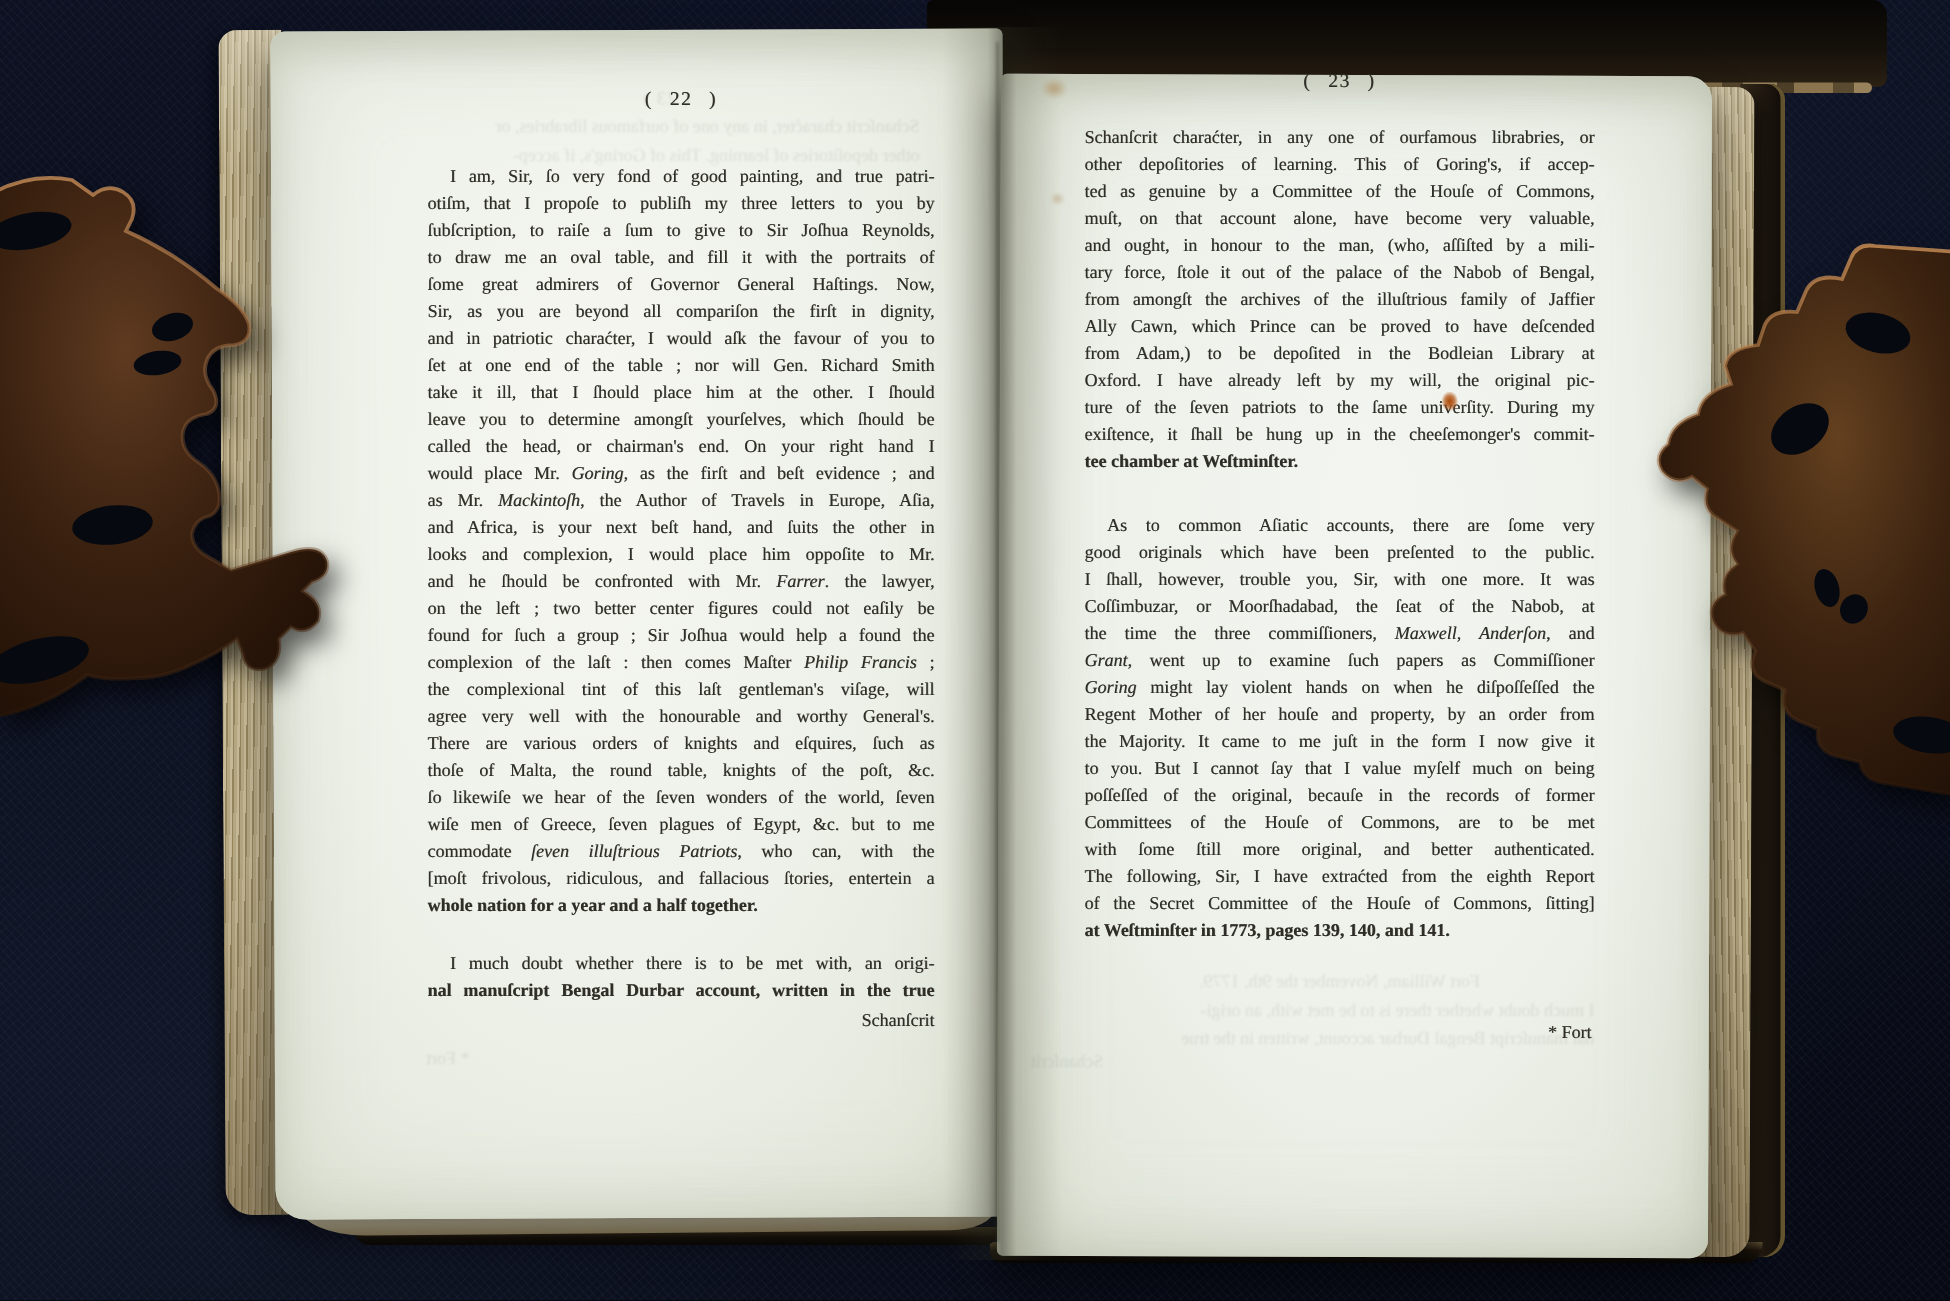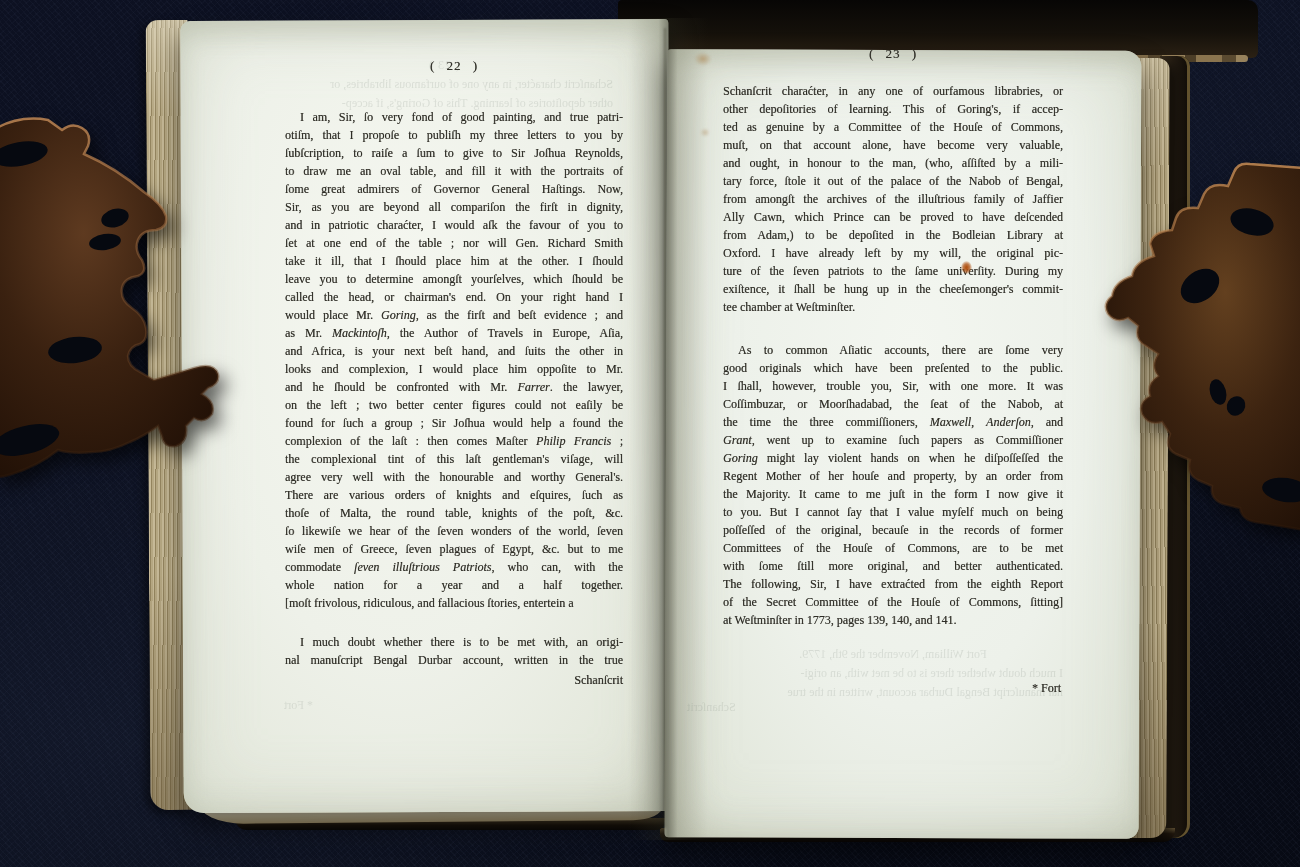--- a/index.html
+++ b/index.html
@@ -76,21 +76,21 @@
   .pagenum{text-align:center;font-size:13px;word-spacing:7px;letter-spacing:1px;height:22px;}
   .col.right .pagenum{height:20px;}
   .para{margin:0;}
   .col.left .para.p1{margin-top:28px;}
   .col.left .para.p2{margin-top:21px;}
   .col.right .para.p1{margin-top:16px;}
   .col.right .para.p2{margin-top:25px;}
   .tline{white-space:nowrap;text-align:justify;text-align-last:justify;line-height:18px;height:18px;overflow:visible;}
   .para .tline:first-child{text-indent:15px;}
   .para.no-indent .tline:first-child{text-indent:0;}
-  .para .tline:last-child{text-align-last:left;}
+  .para .tline:last-child{text-align-last:left;font-weight:bold;}
   .col.left .para.p2 .tline:last-child{text-align-last:justify;}
   .catchword{text-align:right;line-height:18px;}
   .col.left .catchword{margin-top:2px;}
   .col.right .catchword{margin-top:50px;padding-right:2px;}
   
   .ghost{position:absolute;z-index:4;transform:scaleX(-1);color:#5b675d;opacity:.15;
     filter:blur(.6px);font-size:12px;pointer-events:none;}
   .ghost .tline{text-align:left;text-align-last:left;line-height:19px;height:19px;}
   .ghost.lt{left:275px;top:56px;width:338px;}
   .ghost.lt .tline:first-child{text-align:center;text-align-last:center;letter-spacing:1px;}
@@ -163,22 +163,22 @@
         <div class="tline">on the left ;  two better center figures could not eaſily be</div>
         <div class="tline">found for ſuch a group ;  Sir Joſhua would help a found the</div>
         <div class="tline">complexion of the laſt :  then comes Maſter <i>Philip Francis</i> ;</div>
         <div class="tline">the complexional tint of this laſt gentleman's viſage, will</div>
         <div class="tline">agree very well with the honourable and worthy General's.</div>
         <div class="tline">There are various orders of knights and eſquires, ſuch as</div>
         <div class="tline">thoſe of Malta, the round table, knights of the poſt, &amp;c.</div>
         <div class="tline">ſo likewiſe we hear of the ſeven wonders of the world, ſeven</div>
         <div class="tline">wiſe men of Greece, ſeven plagues of Egypt, &amp;c. but to me</div>
         <div class="tline">commodate <i>ſeven illuſtrious Patriots</i>, who can, with the</div>
+        <div class="tline">[moſt frivolous, ridiculous, and fallacious ſtories, entertein a</div>
         <div class="tline">whole nation for a year and a half together.</div>
-        <div class="tline">[moſt frivolous, ridiculous, and fallacious ſtories, entertein a</div>
       </div>
     <div class="para p2">
         <div class="tline">I much doubt whether there is to be met with, an origi-</div>
         <div class="tline">nal manuſcript Bengal Durbar account, written in the true</div>
       </div>
     <div class="catchword">Schanſcrit</div>
   </div>
 
   <div class="col right">
     <div class="pagenum">( 23 )</div>

